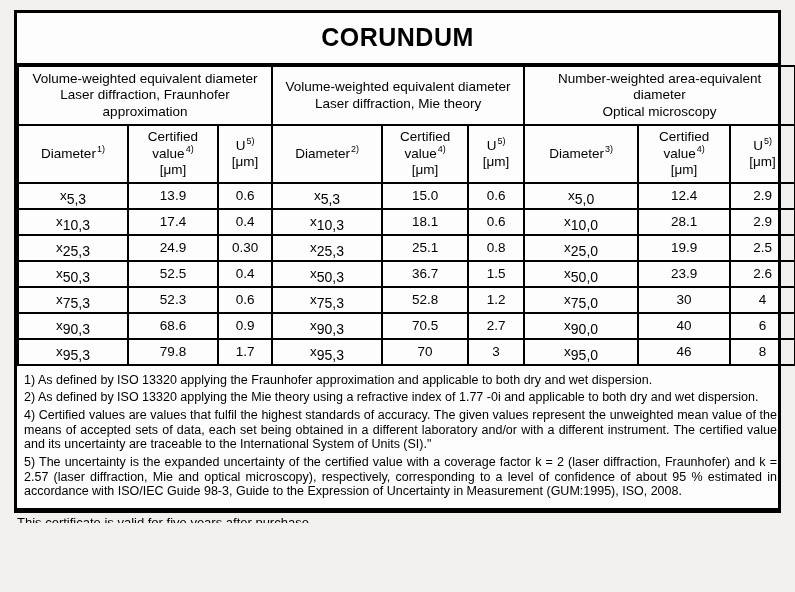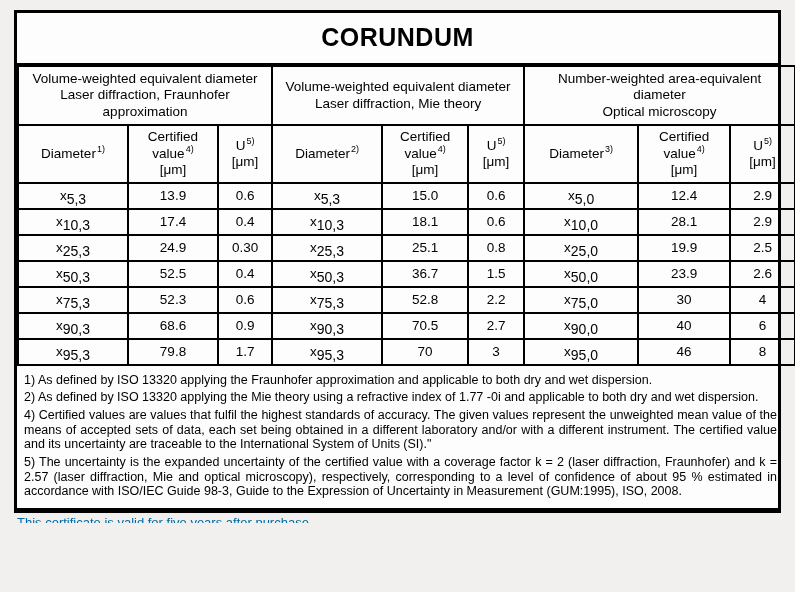--- a/index.html
+++ b/index.html
@@ -28,21 +28,21 @@
   tr.body-row td { height: 26px; padding: 3px 2px; }
   sup { font-size: 9px; vertical-align: super; line-height: 0; margin-left: 1px; }
   sub { font-size: 14px; line-height: 0; }
   .footnotes {
     padding: 4px 1px 6px 7px; font-size: 12.5px; line-height: 1.17;
     text-align: justify; border-bottom: 2px solid #000; background: #fdfdfd;
   }
   .footnotes p { margin: 3px 0; }
   .clipped-note {
     height: 8px; overflow: hidden; margin-top: 2px; padding-left: 3px;
-    font-size: 13px; color: #0369a1;
+    font-size: 13px; color: #000000;
   }
 </style>
 </head>
 <body>
 
 <div class="page">
   <div class="certificate">
 
     <div class="title-row">CORUNDUM</div>
 
@@ -157,21 +157,21 @@
         <td><span>x</span><sub>50,0</sub></td>
         <td>23.9</td>
         <td>2.6</td>
       </tr>
       <tr class="body-row">
         <td><span>x</span><sub>75,3</sub></td>
         <td>52.3</td>
         <td>0.6</td>
         <td><span>x</span><sub>75,3</sub></td>
         <td>52.8</td>
-        <td>2.2</td>
+        <td>1.2</td>
         <td><span>x</span><sub>75,0</sub></td>
         <td>30</td>
         <td>4</td>
       </tr>
       <tr class="body-row">
         <td><span>x</span><sub>90,3</sub></td>
         <td>68.6</td>
         <td>0.9</td>
         <td><span>x</span><sub>90,3</sub></td>
         <td>70.5</td>

